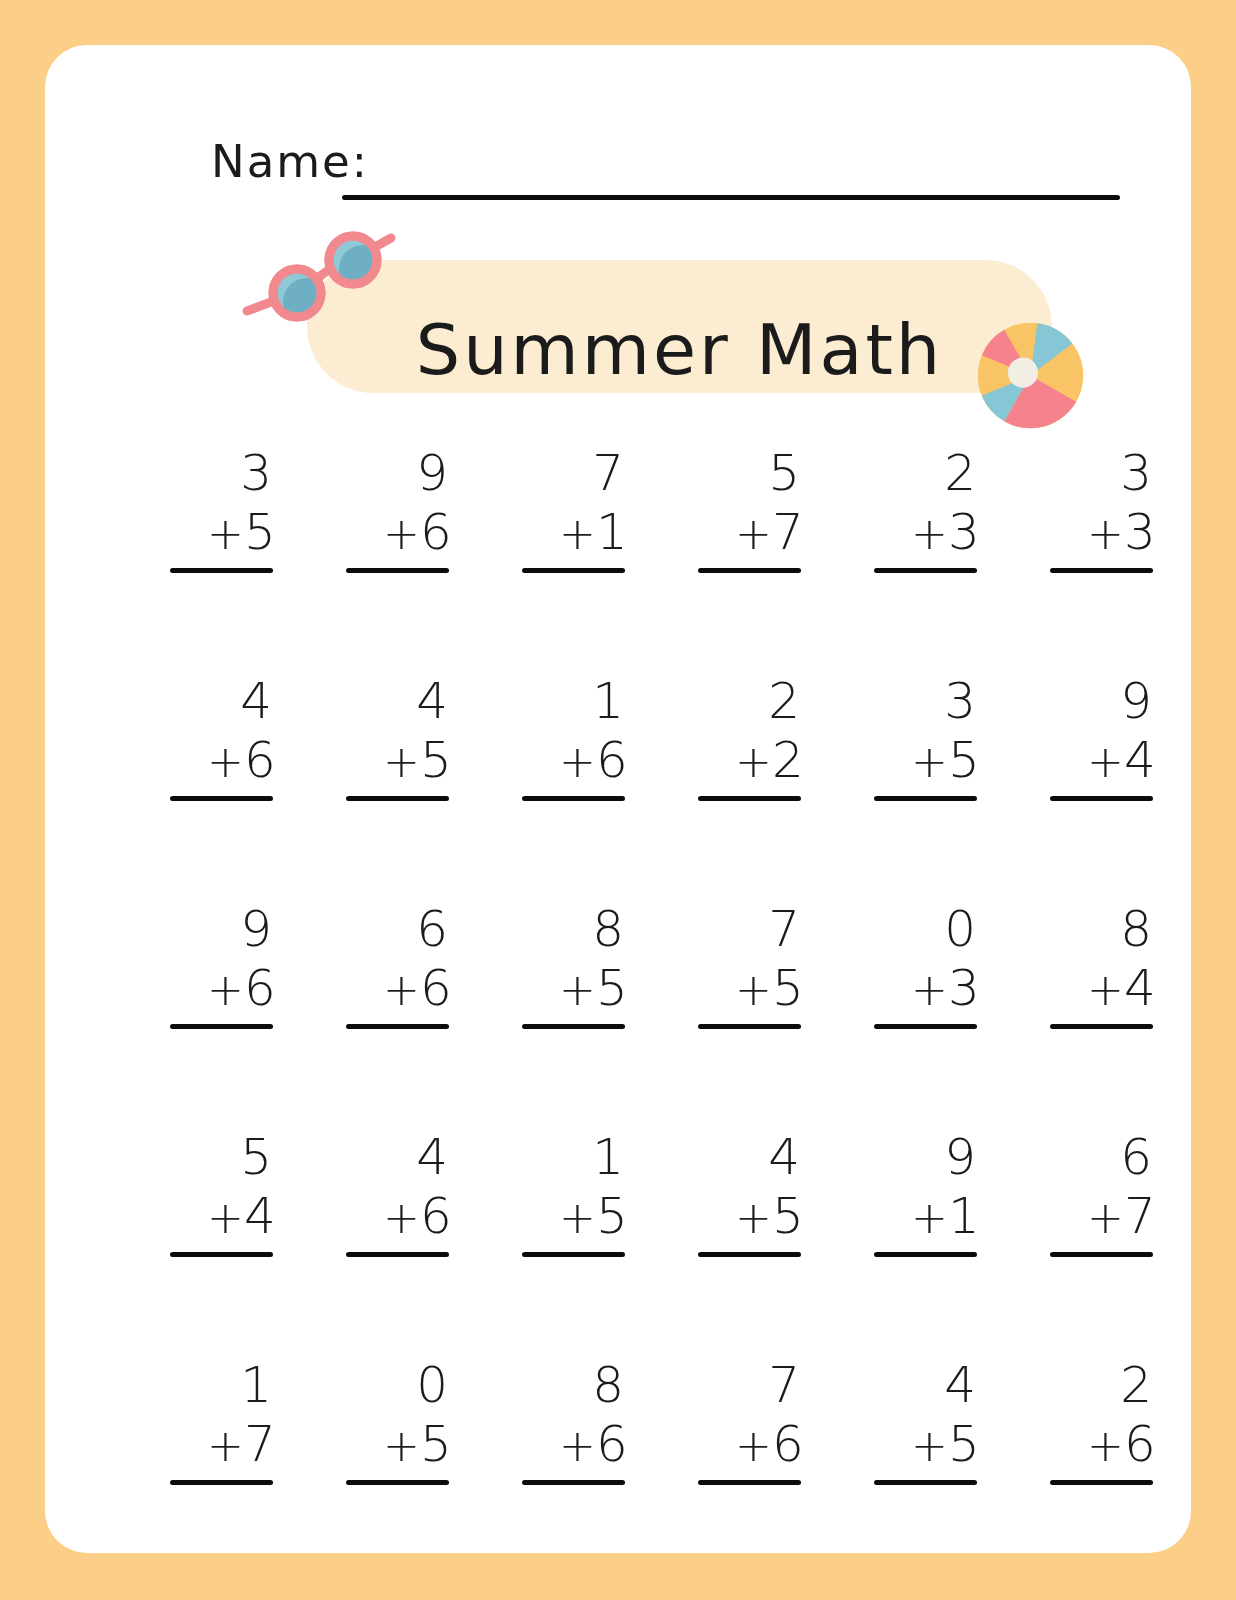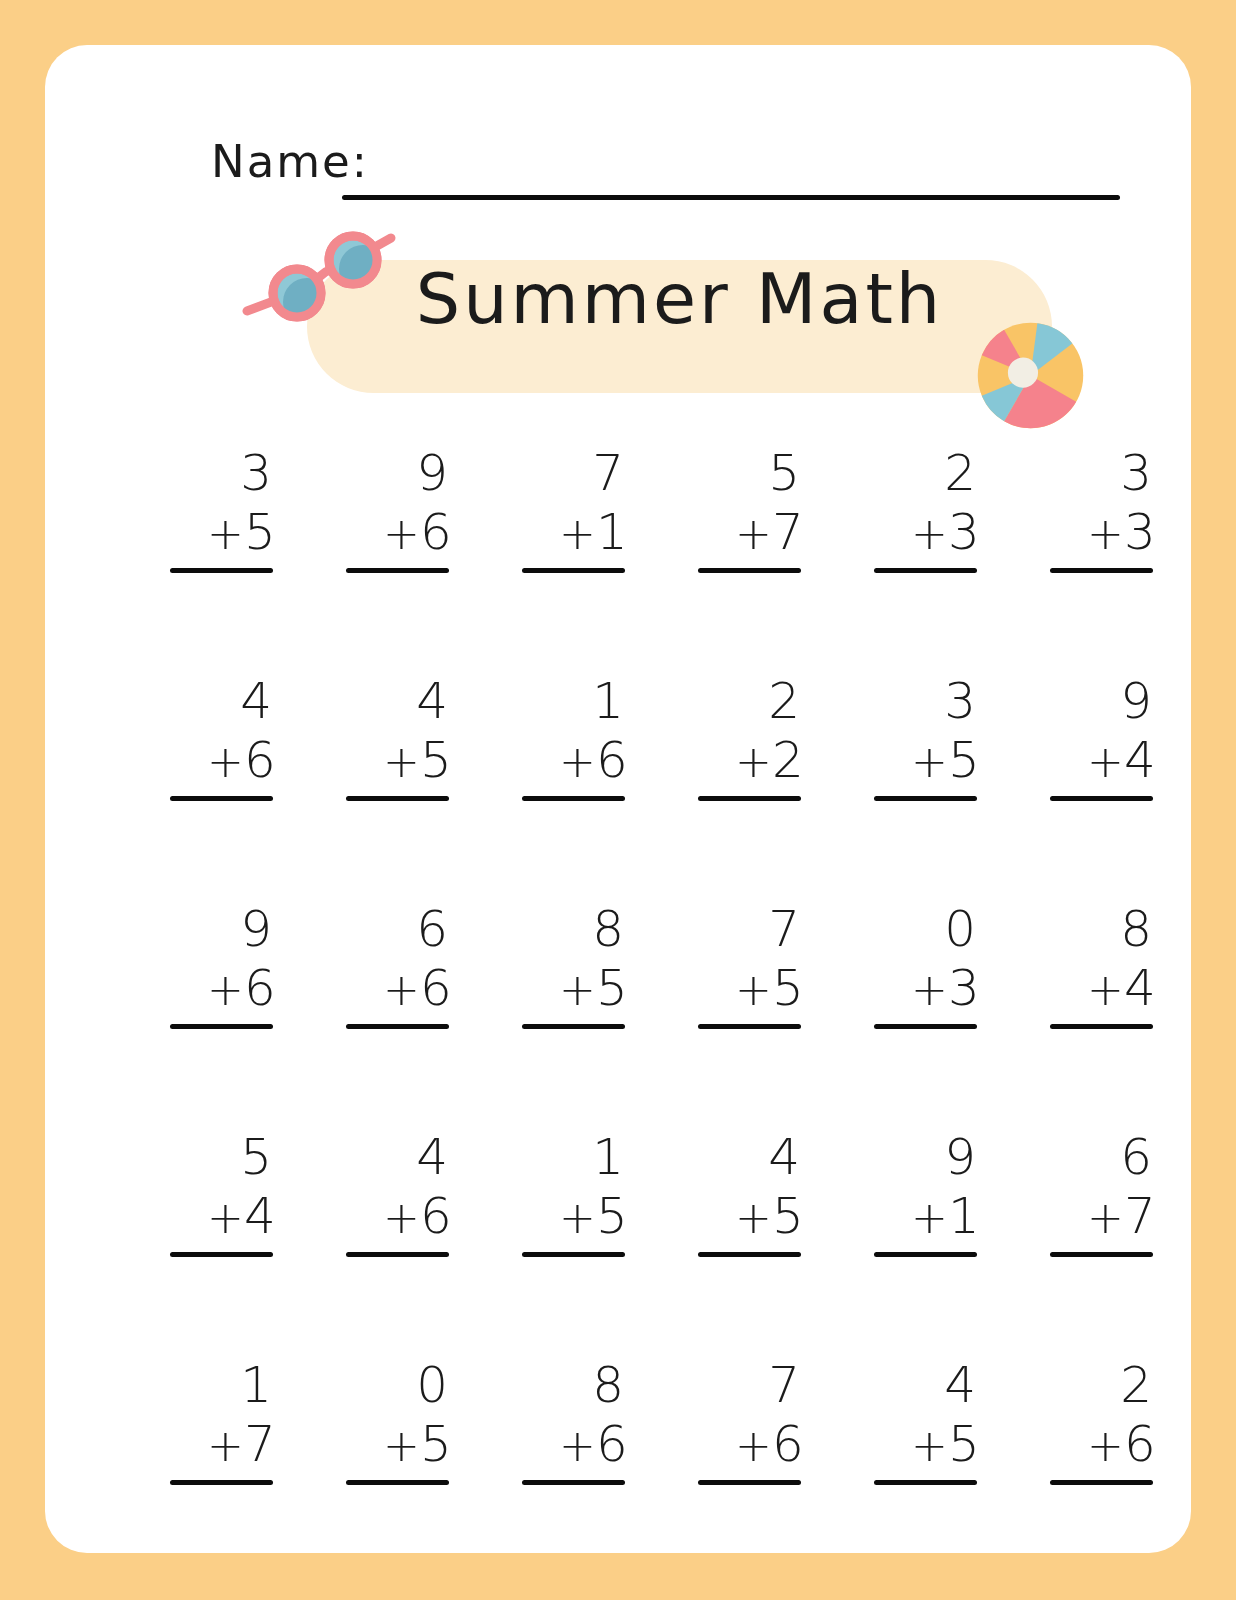--- a/index.html
+++ b/index.html
@@ -9,21 +9,21 @@
   }
   *{margin:0;padding:0;box-sizing:border-box;}
   html,body{width:1236px;background:#fff;}
   body{font-family:"DejaVu Sans","Liberation Sans",sans-serif;color:var(--ink);}
   .page{position:relative;width:1236px;height:1600px;background:var(--border);overflow:hidden;padding-left:48px;}
   .card{position:absolute;left:45px;top:45px;width:1146px;height:1508px;background:var(--card);border-radius:42px;}
 
   .name-label{position:absolute;left:166px;top:90px;font-size:45px;line-height:54px;letter-spacing:2px;font-weight:500;}
   .name-line{position:absolute;left:297px;top:150px;width:778px;height:5px;background:#0c0c0c;border-radius:3px;}
 
-  .banner{position:absolute;left:262px;top:215px;width:745px;height:133px;background:var(--banner);border-radius:67px;display:flex;align-items:flex-start;justify-content:center;z-index:1;}
+  .banner{position:absolute;left:262px;top:215px;width:745px;height:133px;background:var(--banner);border-radius:67px;display:flex;align-items:flex-end;justify-content:center;z-index:1;}
   .title{font-size:70px;letter-spacing:3px;font-weight:500;white-space:nowrap;transform:translateY(-2px);}
 
   .sunglasses{position:absolute;left:180px;top:165px;z-index:2;}
   .beachball{position:absolute;left:929px;top:274px;z-index:2;}
 
   .grid{position:absolute;left:125px;top:402px;display:grid;grid-template-columns:repeat(6,103px);column-gap:73px;row-gap:102px;}
   .cell{width:103px;}
   .p-top{font-size:50px;line-height:52px;text-align:right;font-weight:300;letter-spacing:1px;}
   .p-bottom{display:flex;justify-content:space-between;align-items:baseline;width:66px;margin-left:auto;margin-top:7px;font-size:50px;line-height:52px;font-weight:300;}
   .p-op{font-size:44px;}

